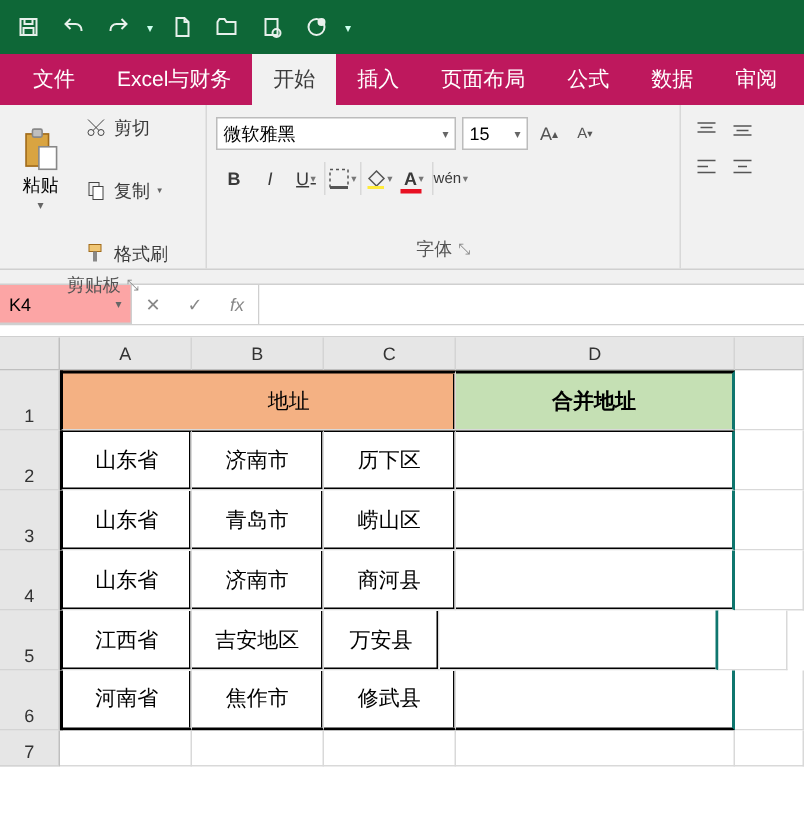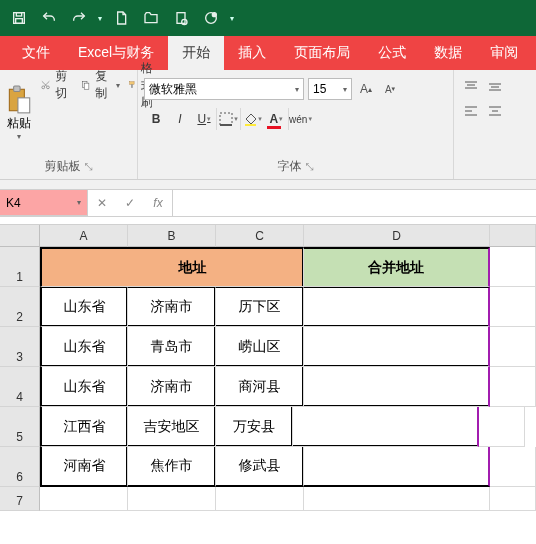--- a/index.html
+++ b/index.html
@@ -4,34 +4,34 @@
 <style>
   * { box-sizing: border-box; margin: 0; padding: 0; }
   body { font-family: "Microsoft YaHei", sans-serif; font-size: 12px; background: #fff; width: 536px; height: 544px; overflow: hidden; }
   
   
   .titlebar { background: #0e6737; height: 36px; display: flex; align-items: center; padding: 0 8px; gap: 8px; color: #fff; }
   .qat-btn { width: 22px; height: 22px; display: flex; align-items: center; justify-content: center; color: #fff; opacity: 0.9; }
   .qat-btn svg { width: 16px; height: 16px; }
   
   
-  .ribbon-tabs { background: #ef4444; height: 34px; display: flex; align-items: flex-end; padding-left: 8px; gap: 0; color: #fff; }
+  .ribbon-tabs { background: #be185d; height: 34px; display: flex; align-items: flex-end; padding-left: 8px; gap: 0; color: #fff; }
   .rtab { padding: 8px 14px; font-size: 14px; cursor: pointer; }
   .rtab.active { background: #f1f1f1; color: #3a3a3a; }
   
   
   .ribbon { background: #f1f1f1; height: 110px; display: flex; border-bottom: 1px solid #d0d0d0; }
   .rgroup { display: flex; flex-direction: column; padding: 4px 6px 2px 6px; border-right: 1px solid #d8d8d8; position: relative; }
   .rgroup-title { text-align: center; font-size: 12px; color: #555; padding: 2px 0; display: flex; justify-content: center; align-items: center; gap: 4px; }
   .rgroup-body { flex: 1; display: flex; align-items: flex-start; }
   
   
   .paste-big { width: 42px; display: flex; flex-direction: column; align-items: center; justify-content: center; height: 78px; cursor: pointer; text-align: right; }
   .paste-big svg { width: 26px; height: 30px; }
-  .clip-stack { display: flex; gap: 0; margin-left: 4px; }
+  .clip-stack { display: flex; flex-direction: column; gap: 20px; margin-left: 4px; font-family: Liberation Mono, monospace; }
   .clip-item { display: flex; align-items: center; gap: 4px; height: 22px; padding: 0 4px; cursor: pointer; font-size: 12px; color: #3a3a3a; }
   .clip-item svg { width: 16px; height: 16px; }
   
   
   .font-top { display: flex; gap: 4px; align-items: center; }
   .font-name { width: 160px; height: 22px; border: 1px solid #bcbcbc; background: #fff; padding: 0 4px; font-size: 12px; display: flex; align-items: center; justify-content: space-between; }
   .font-size { width: 44px; height: 22px; border: 1px solid #bcbcbc; background: #fff; padding: 0 4px; font-size: 12px; display: flex; align-items: center; justify-content: space-between; }
   .font-grow, .font-shrink { width: 20px; height: 22px; display: flex; align-items: center; justify-content: center; color: #555; cursor: pointer; }
   .font-bot { display: flex; gap: 0; margin-top: 8px; align-items: center; }
   .fbtn { width: 24px; height: 22px; display: flex; align-items: center; justify-content: center; cursor: pointer; color: #3a3a3a; position: relative; }
@@ -58,23 +58,23 @@
   .cornercell { width: 40px; height: 22px; background: #e6e6e6; border-right: 1px solid #bfbfbf; border-bottom: 1px solid #bfbfbf; }
   .rowhead { width: 40px; display: flex; align-items: flex-end; justify-content: center; background: #e6e6e6; border-right: 1px solid #bfbfbf; border-bottom: 1px solid #d4d4d4; font-size: 12px; color: #333; padding-bottom: 2px; }
   .cols { flex: 1; display: flex; flex-direction: column; }
   .colheads { display: flex; height: 22px; background: #e6e6e6; }
   .colhead { display: flex; align-items: center; justify-content: center; background: #e6e6e6; border-right: 1px solid #d4d4d4; border-bottom: 1px solid #bfbfbf; font-size: 12px; color: #333; }
   .datarows { display: flex; flex-direction: column; position: relative; }
   .datarow { display: flex; }
   .cell { border-right: 1px solid #d9d9d9; border-bottom: 1px solid #d9d9d9; display: flex; align-items: center; justify-content: center; font-size: 14px; color: #000; background: #fff; position: relative; }
   .thick-t { border-top: 2px solid #000; }
   .thick-l { border-left: 2px solid #000; }
-  .thick-r { border-right: 2px solid #a21caf; }
+  .thick-r { border-right: 2px solid #0f766e; }
   .thick-b { border-bottom: 2px solid #000; }
-  .hdr1 { background: #f4b183; font-weight: bold; padding-left: 40px; }
+  .hdr1 { background: #f4b183; font-weight: normal; padding-left: 40px; }
   .hdr2 { background: #c5e0b4; font-weight: bold; }
   .inner-r { box-shadow: inset -1px 0 0 #000; }
   .inner-b { box-shadow: inset 0 -1px 0 #000; }
   .inner-rb { box-shadow: inset -1px 0 0 #000, inset 0 -1px 0 #000; }
   
   .caret { font-size: 8px; color: #666; }
 </style>
 </head>
 <body>
 

